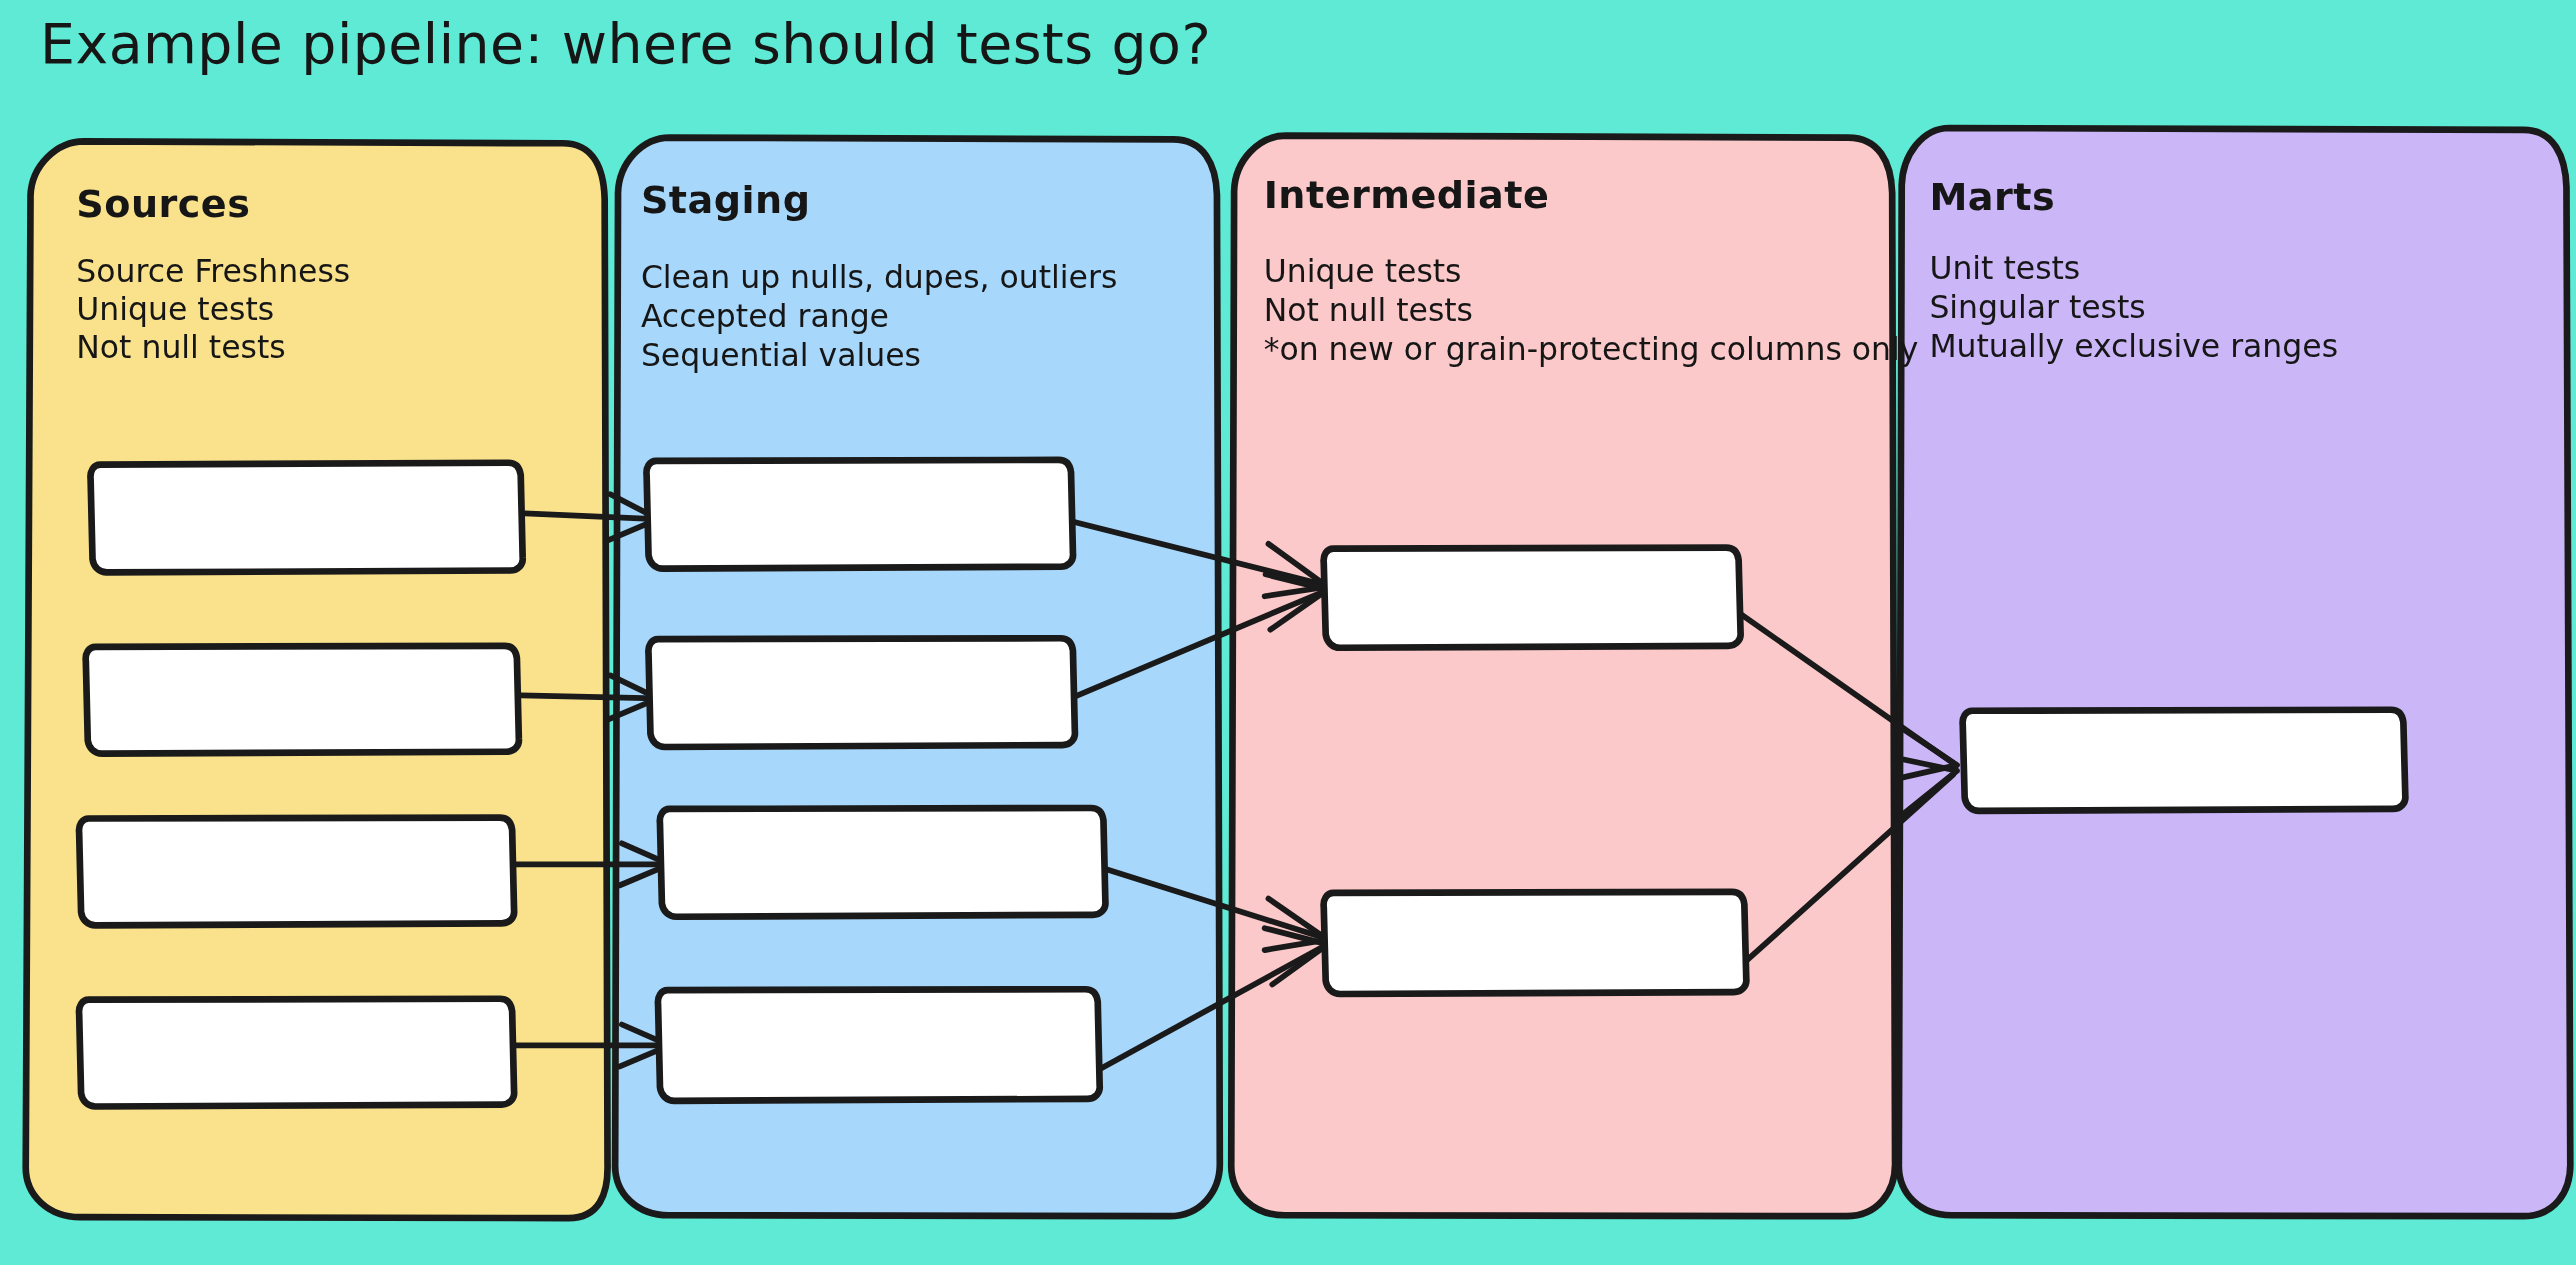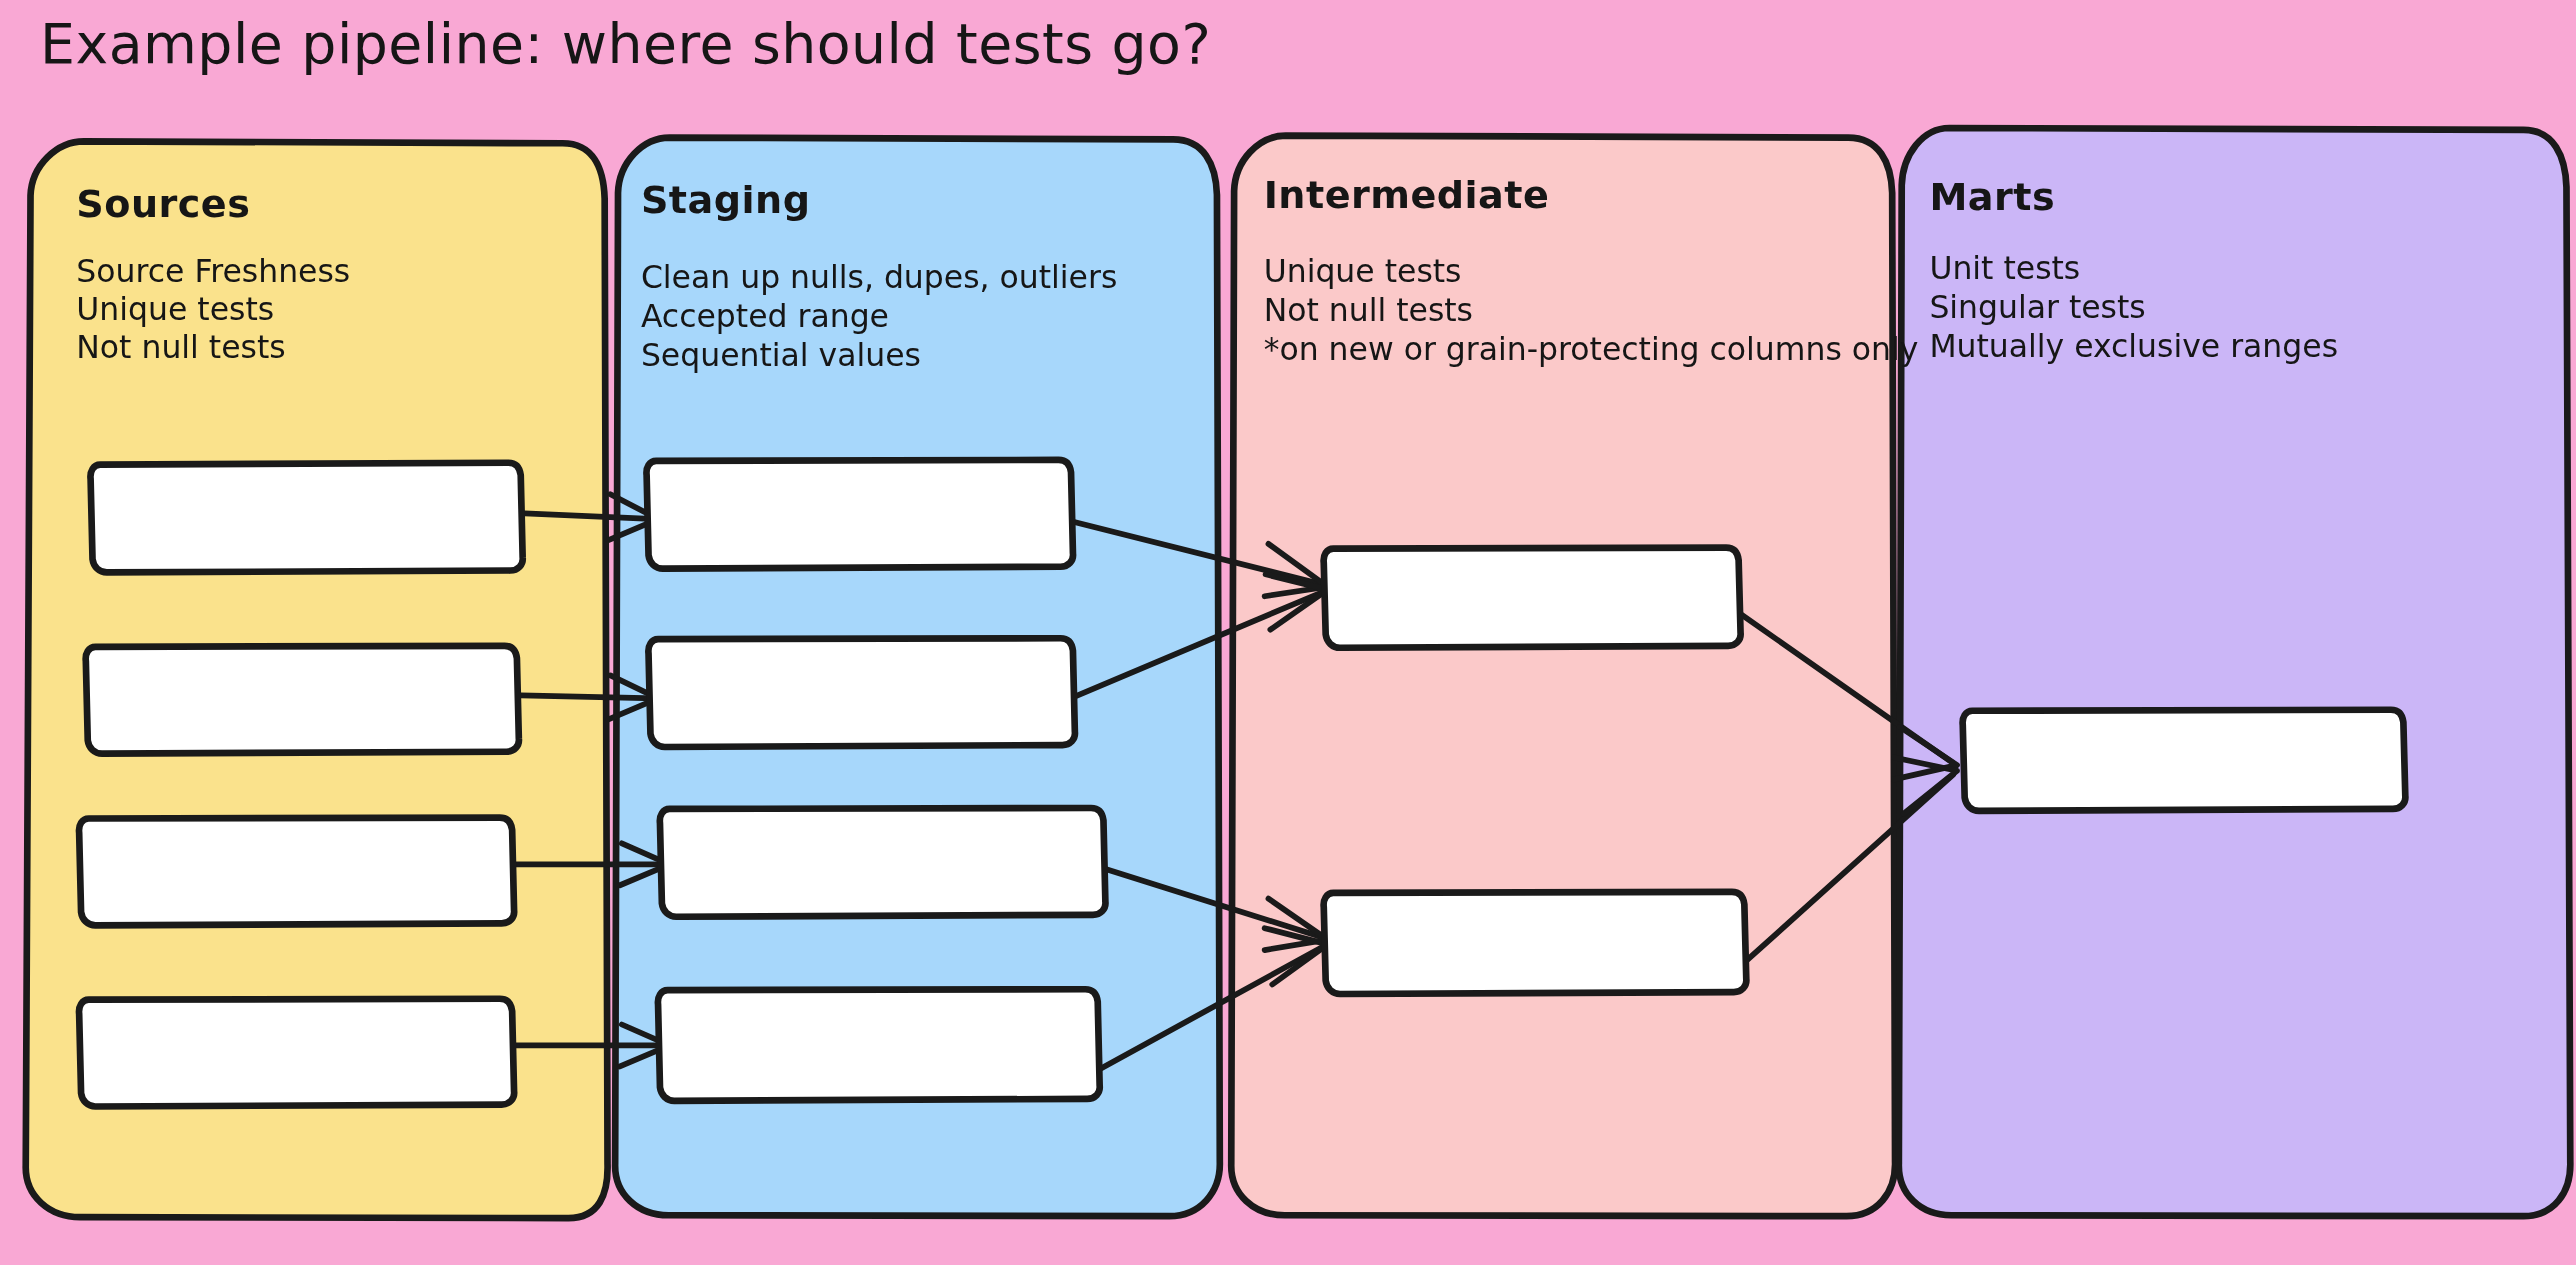--- a/index.html
+++ b/index.html
@@ -65,21 +65,21 @@
     stroke: #1a1a1a;
     stroke-width: 6;
     fill: none;
     stroke-linecap: round;
     stroke-linejoin: round;
   }
 </style>
 </head>
 <body>
 
-<div id="canvas" style="background: #f9a8d4;">
+<div id="canvas" style="background: #5eead4;">
   <svg id="diagram-svg" viewBox="0 0 2701 1327" xmlns="http://www.w3.org/2000/svg">
 
     <text class="diagram-title" x="42" y="66">Example pipeline: where should tests go?</text>
 
     <path class="panel-shape" id="panel-shape-sources" d="M 88 148
              C 60 148 33 173 32 205
              L 27 1222
              C 26 1254 52 1276 84 1276
              L 596 1277
              C 628 1277 638 1252 637 1220

